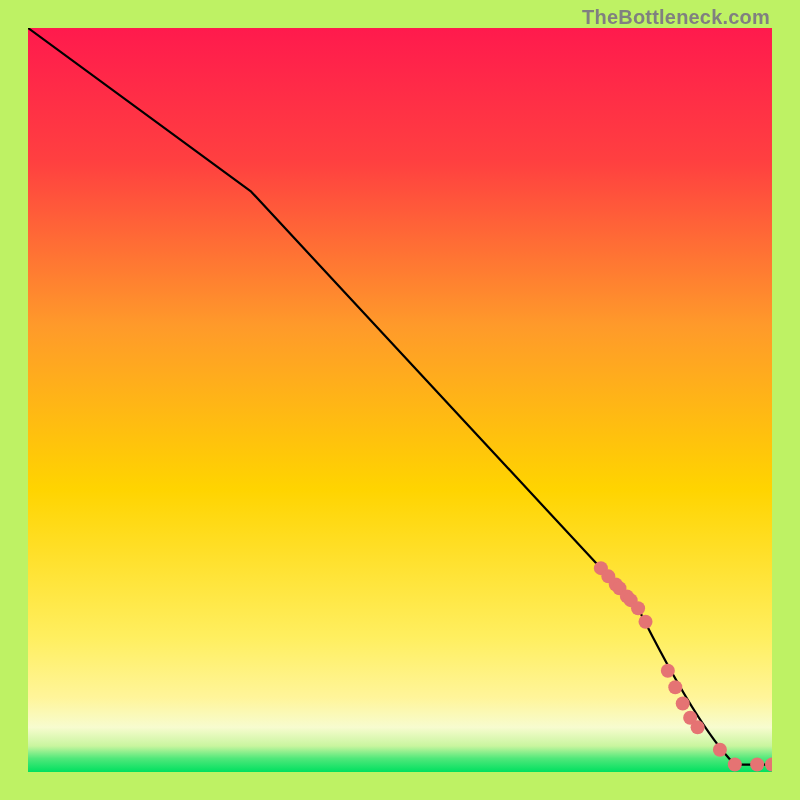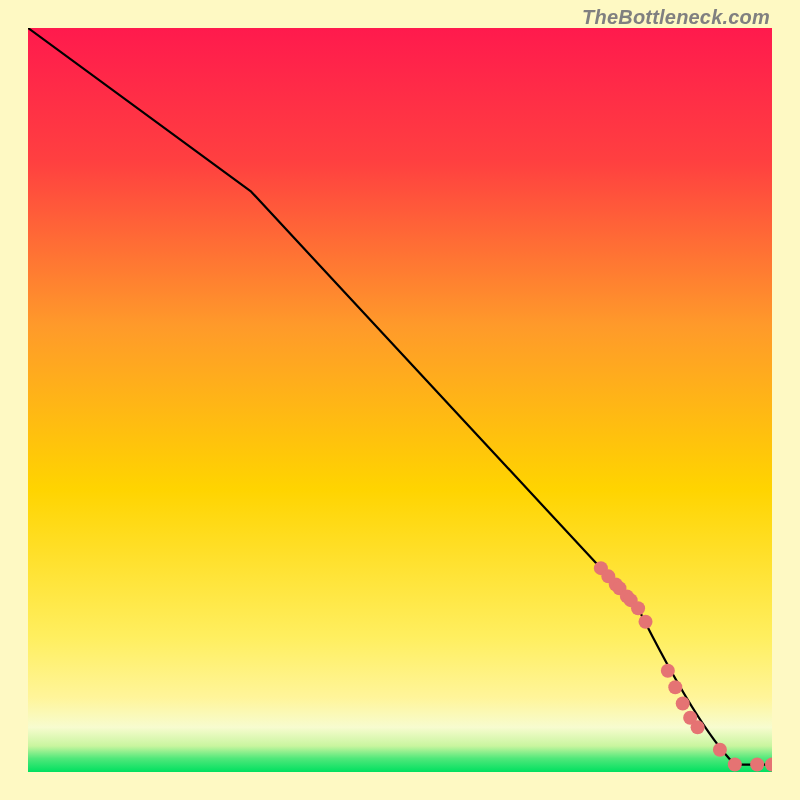--- a/index.html
+++ b/index.html
@@ -8,22 +8,21 @@
     width: 800px;
     height: 800px;
     background: #000;
     font-family: Arial, Helvetica, sans-serif;
     overflow: hidden;
   }
   .frame {
     position: relative;
     width: 800px;
     height: 800px;
-    background: #fef9c3;
-    font-style: italic;
+    background: #bef264;
   }
   .plot-area {
     position: absolute;
     left: 28px;
     top: 28px;
     width: 744px;
     height: 744px;
     overflow: hidden;
   }
   .gradient-bg {

